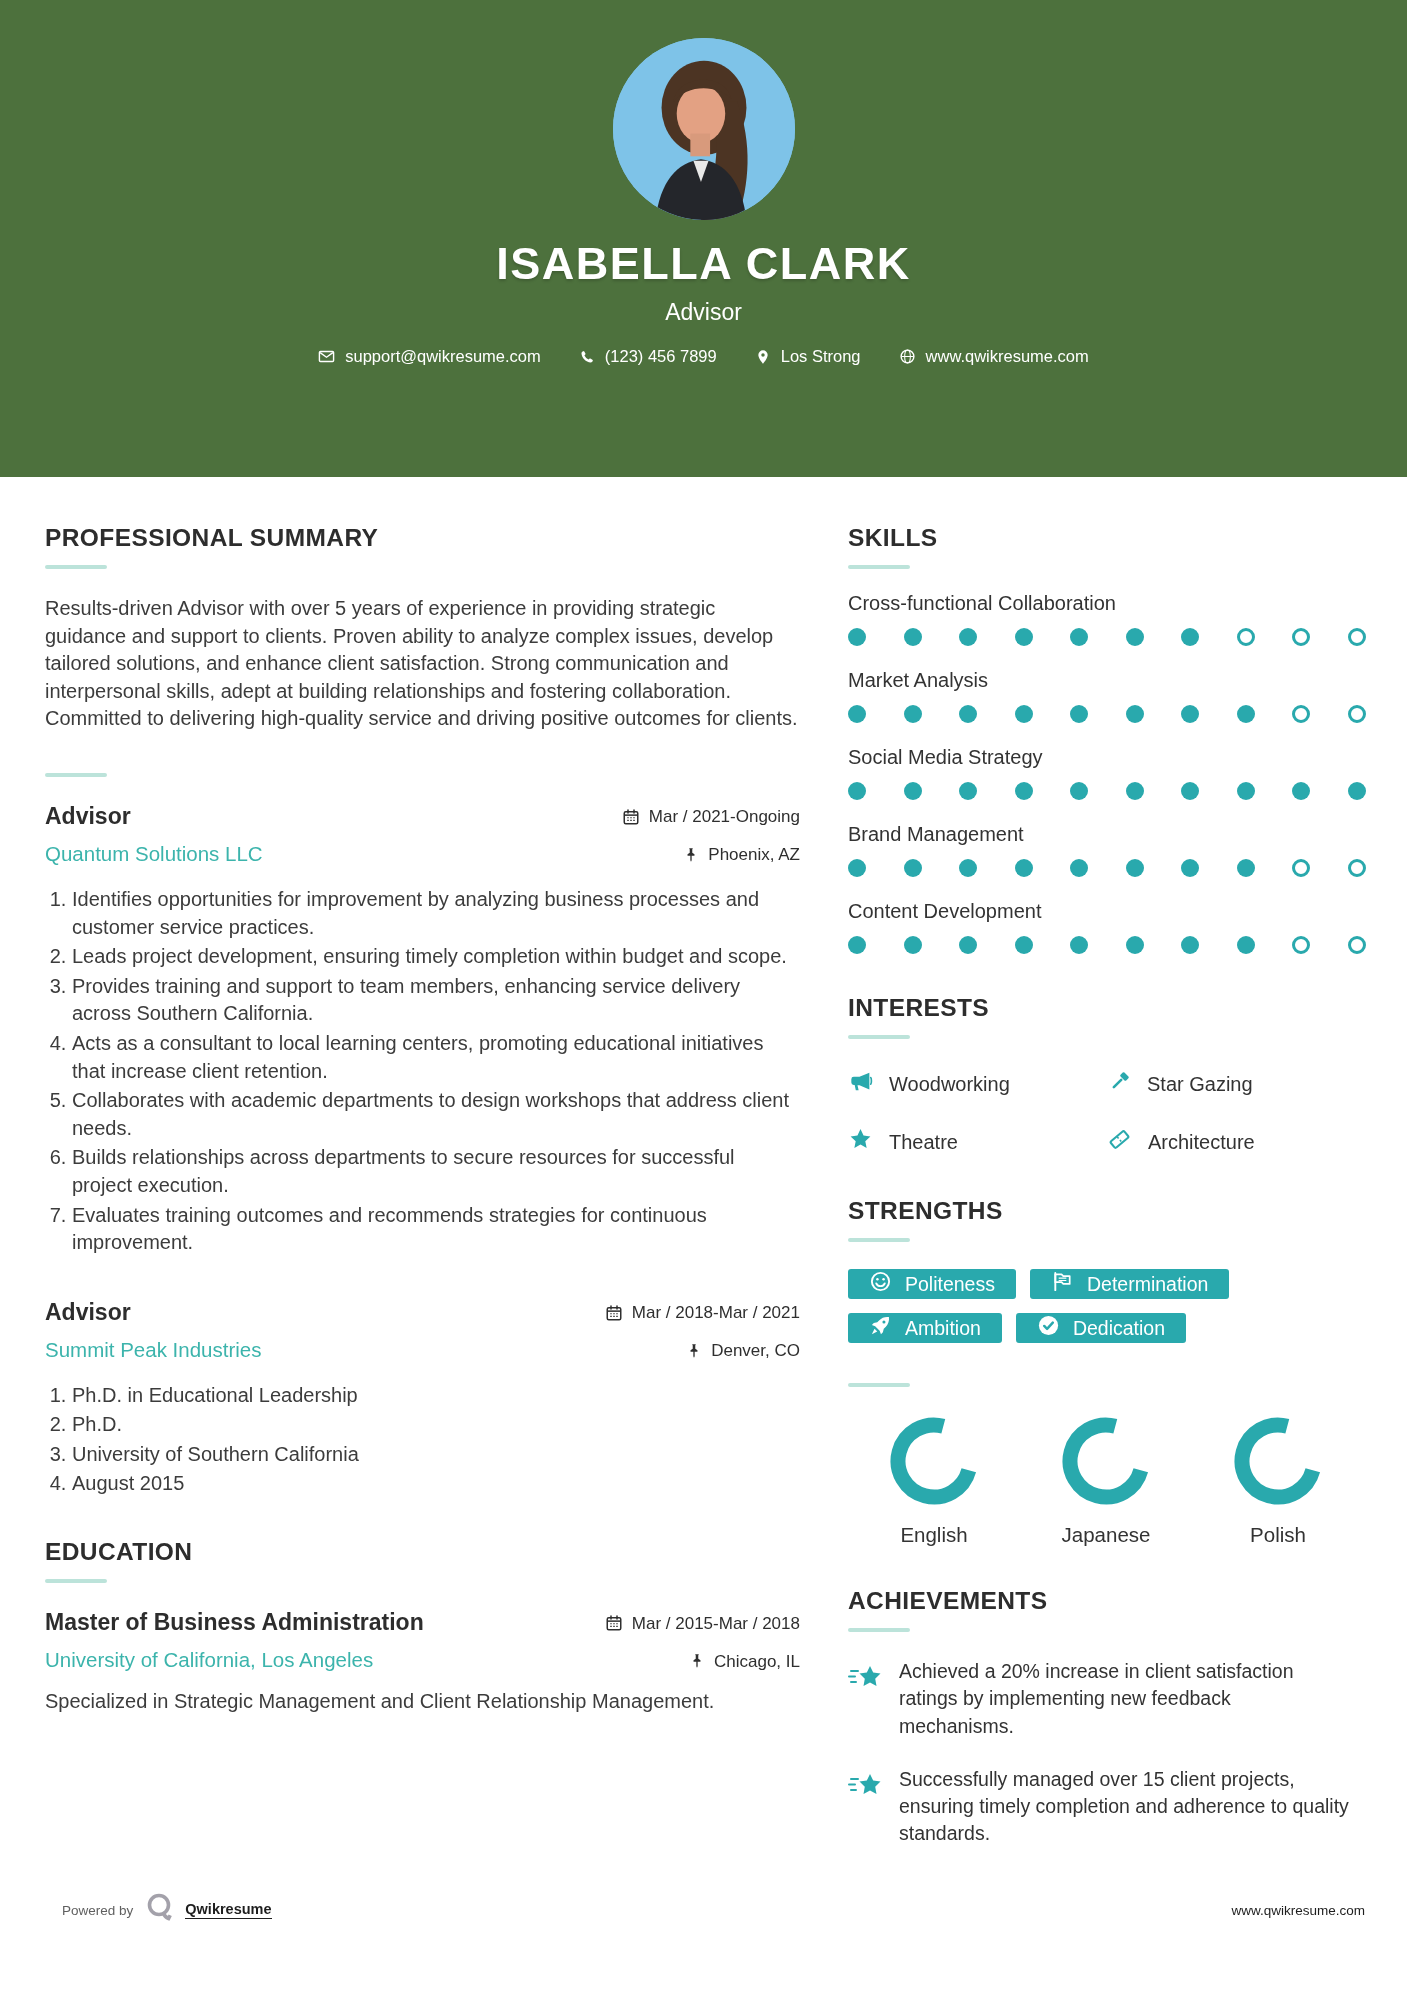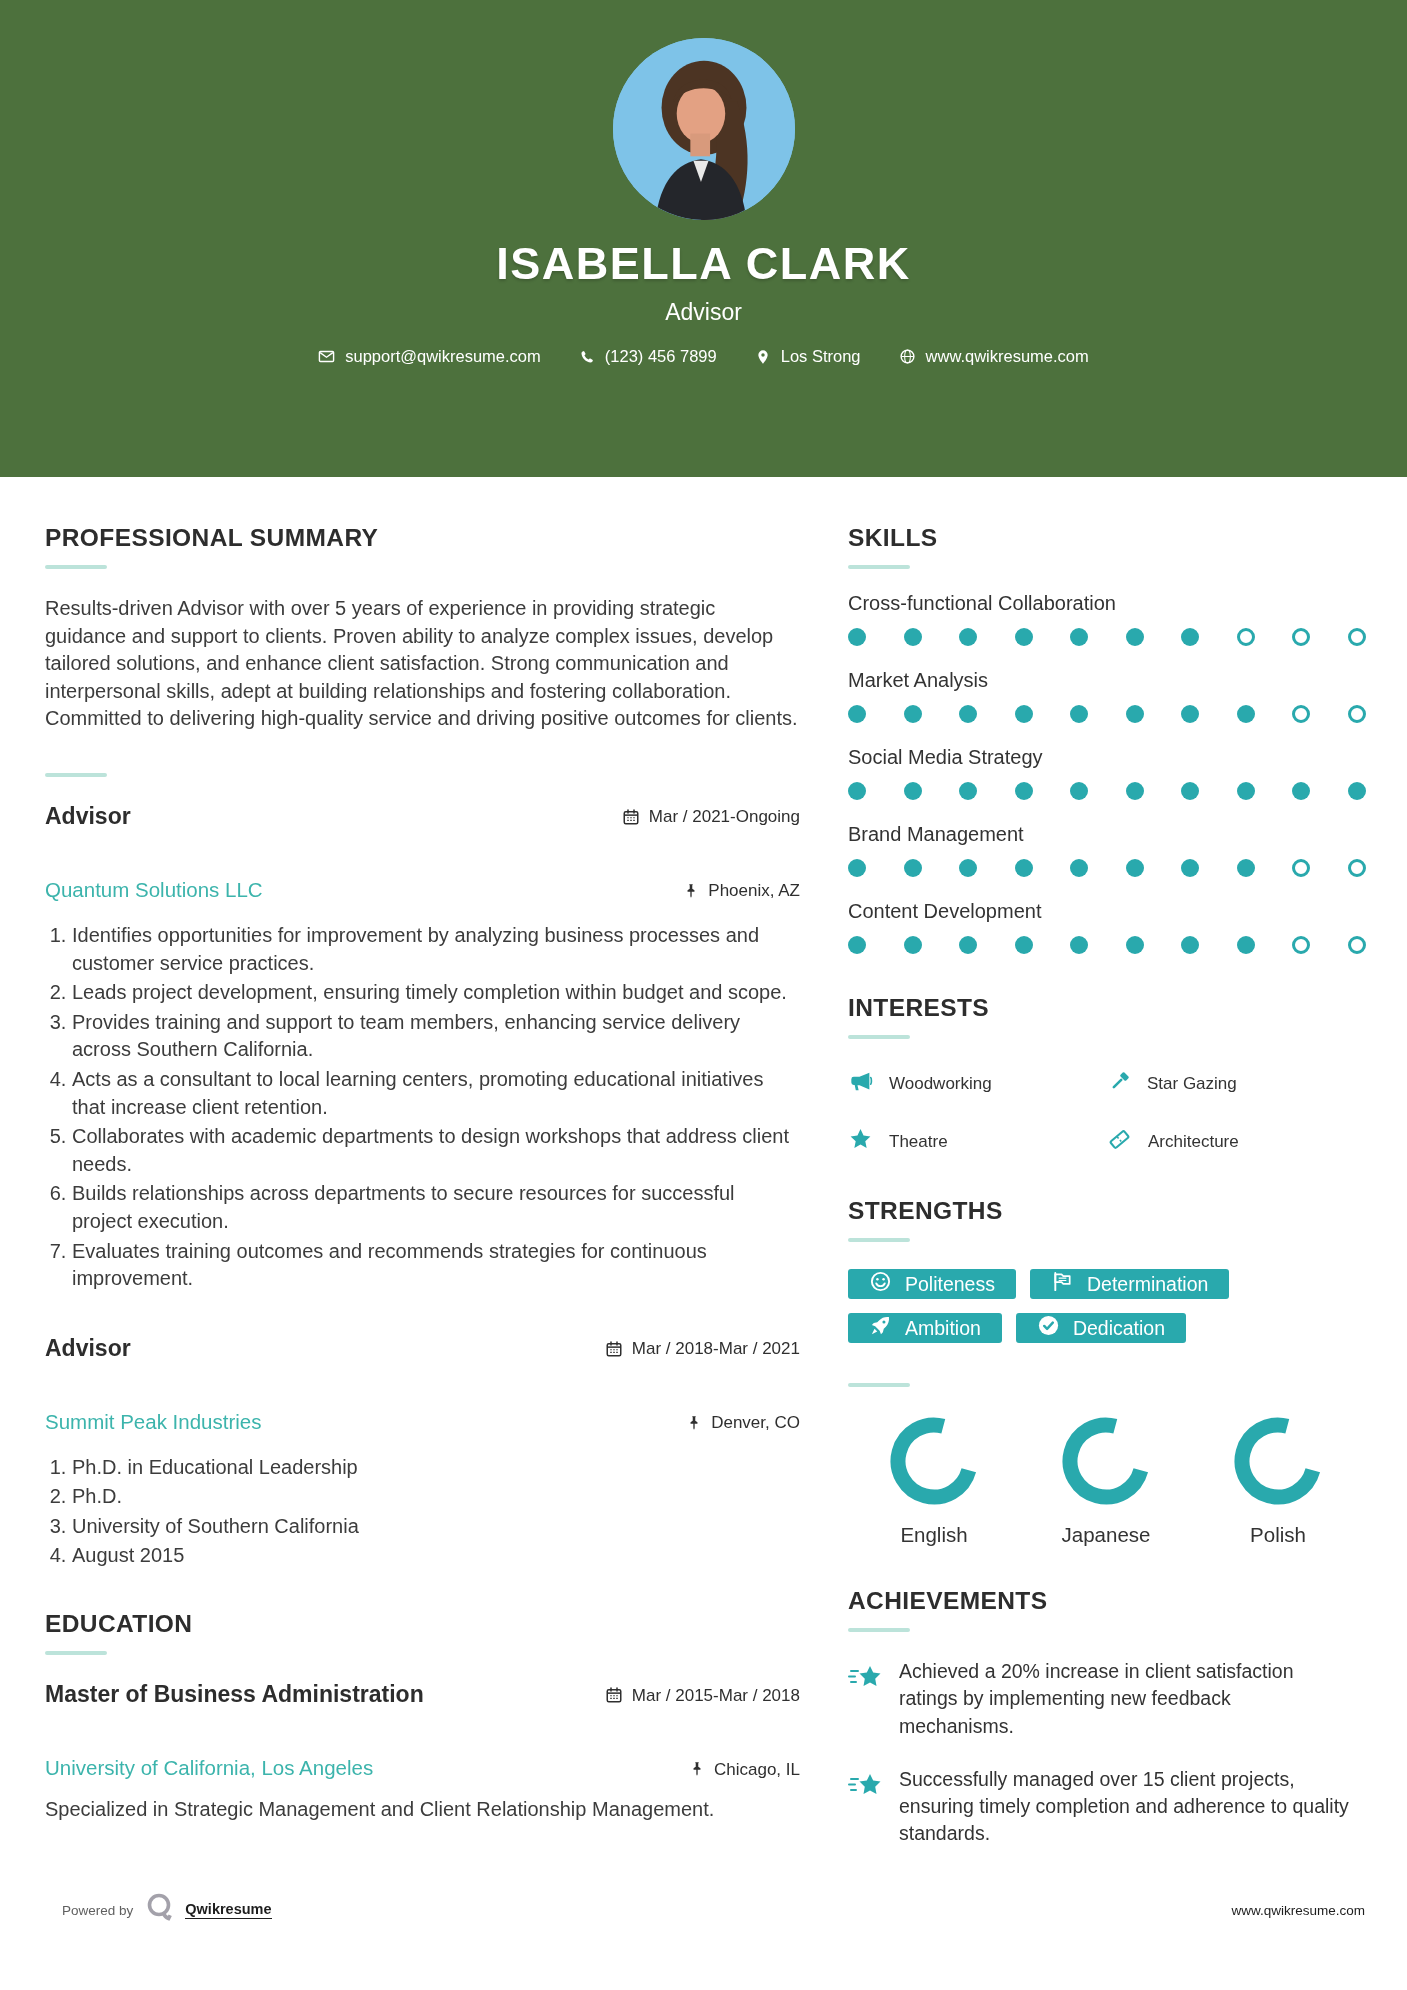--- a/index.html
+++ b/index.html
@@ -35,36 +35,36 @@
 
   .summary-text{margin-top:26px;font-size:20px;line-height:1.38;color:var(--body);}
 
   .job{margin-top:26px;}
   .job + .job{margin-top:42px;}
   .row{display:flex;justify-content:space-between;align-items:baseline;}
   .row2{margin-top:12px;}
   .job-title{font-size:23px;font-weight:bold;color:var(--ink);}
   .meta{font-size:17px;color:#2F2F2F;display:flex;align-items:center;gap:9px;white-space:nowrap;}
   .meta svg{position:relative;top:2px;}
-  .company{font-size:20.5px;color:var(--link);text-decoration:none;margin-top:36px;}
+  .company{font-size:20.5px;color:var(--link);text-decoration:none;}
   .bullets{margin:20px 0 0;padding-left:27px;font-size:20px;line-height:1.38;color:var(--body);}
   .bullets li{margin-bottom:2px;}
   .edu-desc{margin-top:16px;font-size:20px;line-height:1.38;color:var(--body);}
 
   
   .skill{margin-top:23px;}
   .skill:first-of-type{margin-top:26px;}
   .skill-label{font-size:20px;color:#333;}
   .dots{display:flex;justify-content:space-between;margin-top:13px;}
   .dot{width:18px;height:18px;border-radius:50%;background:var(--accent);}
   .dot.empty{background:#fff;border:3.5px solid var(--accent);}
 
   
   .interests-grid{display:grid;grid-template-columns:1fr 1fr;row-gap:28px;margin-top:30px;}
-  .interest{display:flex;align-items:center;gap:16px;font-size:17px;color:#333;}
+  .interest{display:flex;align-items:center;gap:16px;font-size:20px;color:#333;}
   .interest svg{flex:none;}
 
   
   .badges{display:flex;flex-wrap:wrap;gap:14px;margin-top:27px;}
   .badge{display:inline-flex;align-items:center;gap:13px;background:var(--accent);color:#fff;
          font-size:19.5px;height:30px;padding:0 21px;border-radius:3px;}
   .badge svg{flex:none;}
 
   
   .langs{display:flex;margin-top:30px;}

